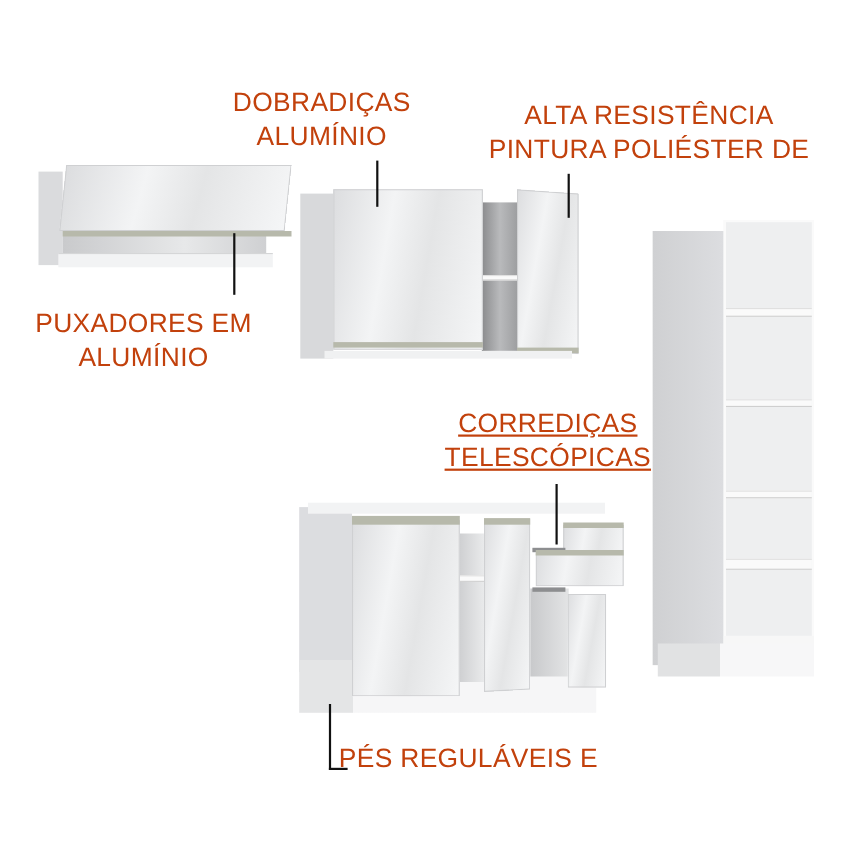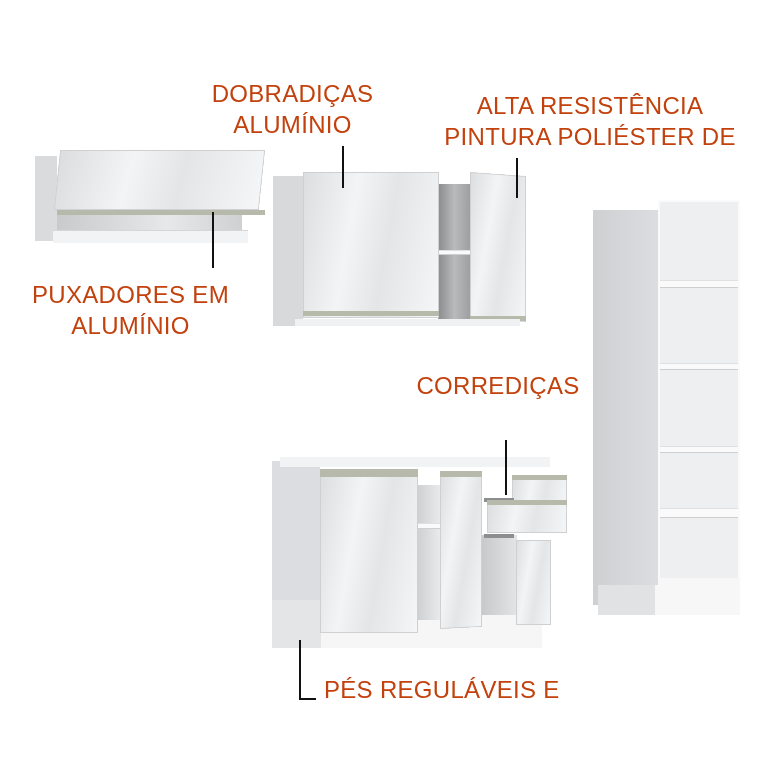--- a/index.html
+++ b/index.html
@@ -75,21 +75,22 @@
   <div class="handle" style="left:168px;top:16px;width:42px;height:6px;"></div>
   <div class="gloss" style="left:240px;top:22px;width:55px;height:28px;"></div>
   <div class="handle" style="left:240px;top:20px;width:55px;height:5px;"></div>
   <div class="abs" style="left:212px;top:43px;width:30px;height:4px;background:#8d8e90;"></div>
   <div class="gloss" style="left:215px;top:48px;width:80px;height:30px;"></div>
   <div class="handle" style="left:215px;top:45px;width:80px;height:5px;"></div>
   <div class="abs" style="left:212px;top:79px;width:30px;height:4px;background:#8d8e90;"></div>
   <div class="gloss" style="left:244px;top:85px;width:35px;height:85px;"></div>
 </div>
 <div class="line" style="left:505px;top:440px;width:2px;height:55px;"></div>
-<div class="label" style="left:398px;top:370px;width:200px;">
+<div class="label" style="left:398px;top:370px;width:200px;text-decoration:underline;">
   <div>CORREDIÇAS</div>
+  <div>TELESCÓPICAS</div>
 </div>
 
 <div class="line" style="left:299px;top:640px;width:2px;height:60px;"></div>
 <div class="line" style="left:299px;top:698px;width:17px;height:2px;"></div>
-<div class="label" style="left:324px;top:674px;width:240px;text-align:left;">
+<div class="label" style="left:308px;top:674px;width:240px;text-align:left;">
   <div>PÉS REGULÁVEIS E</div>
 </div>
 
 </body></html>

